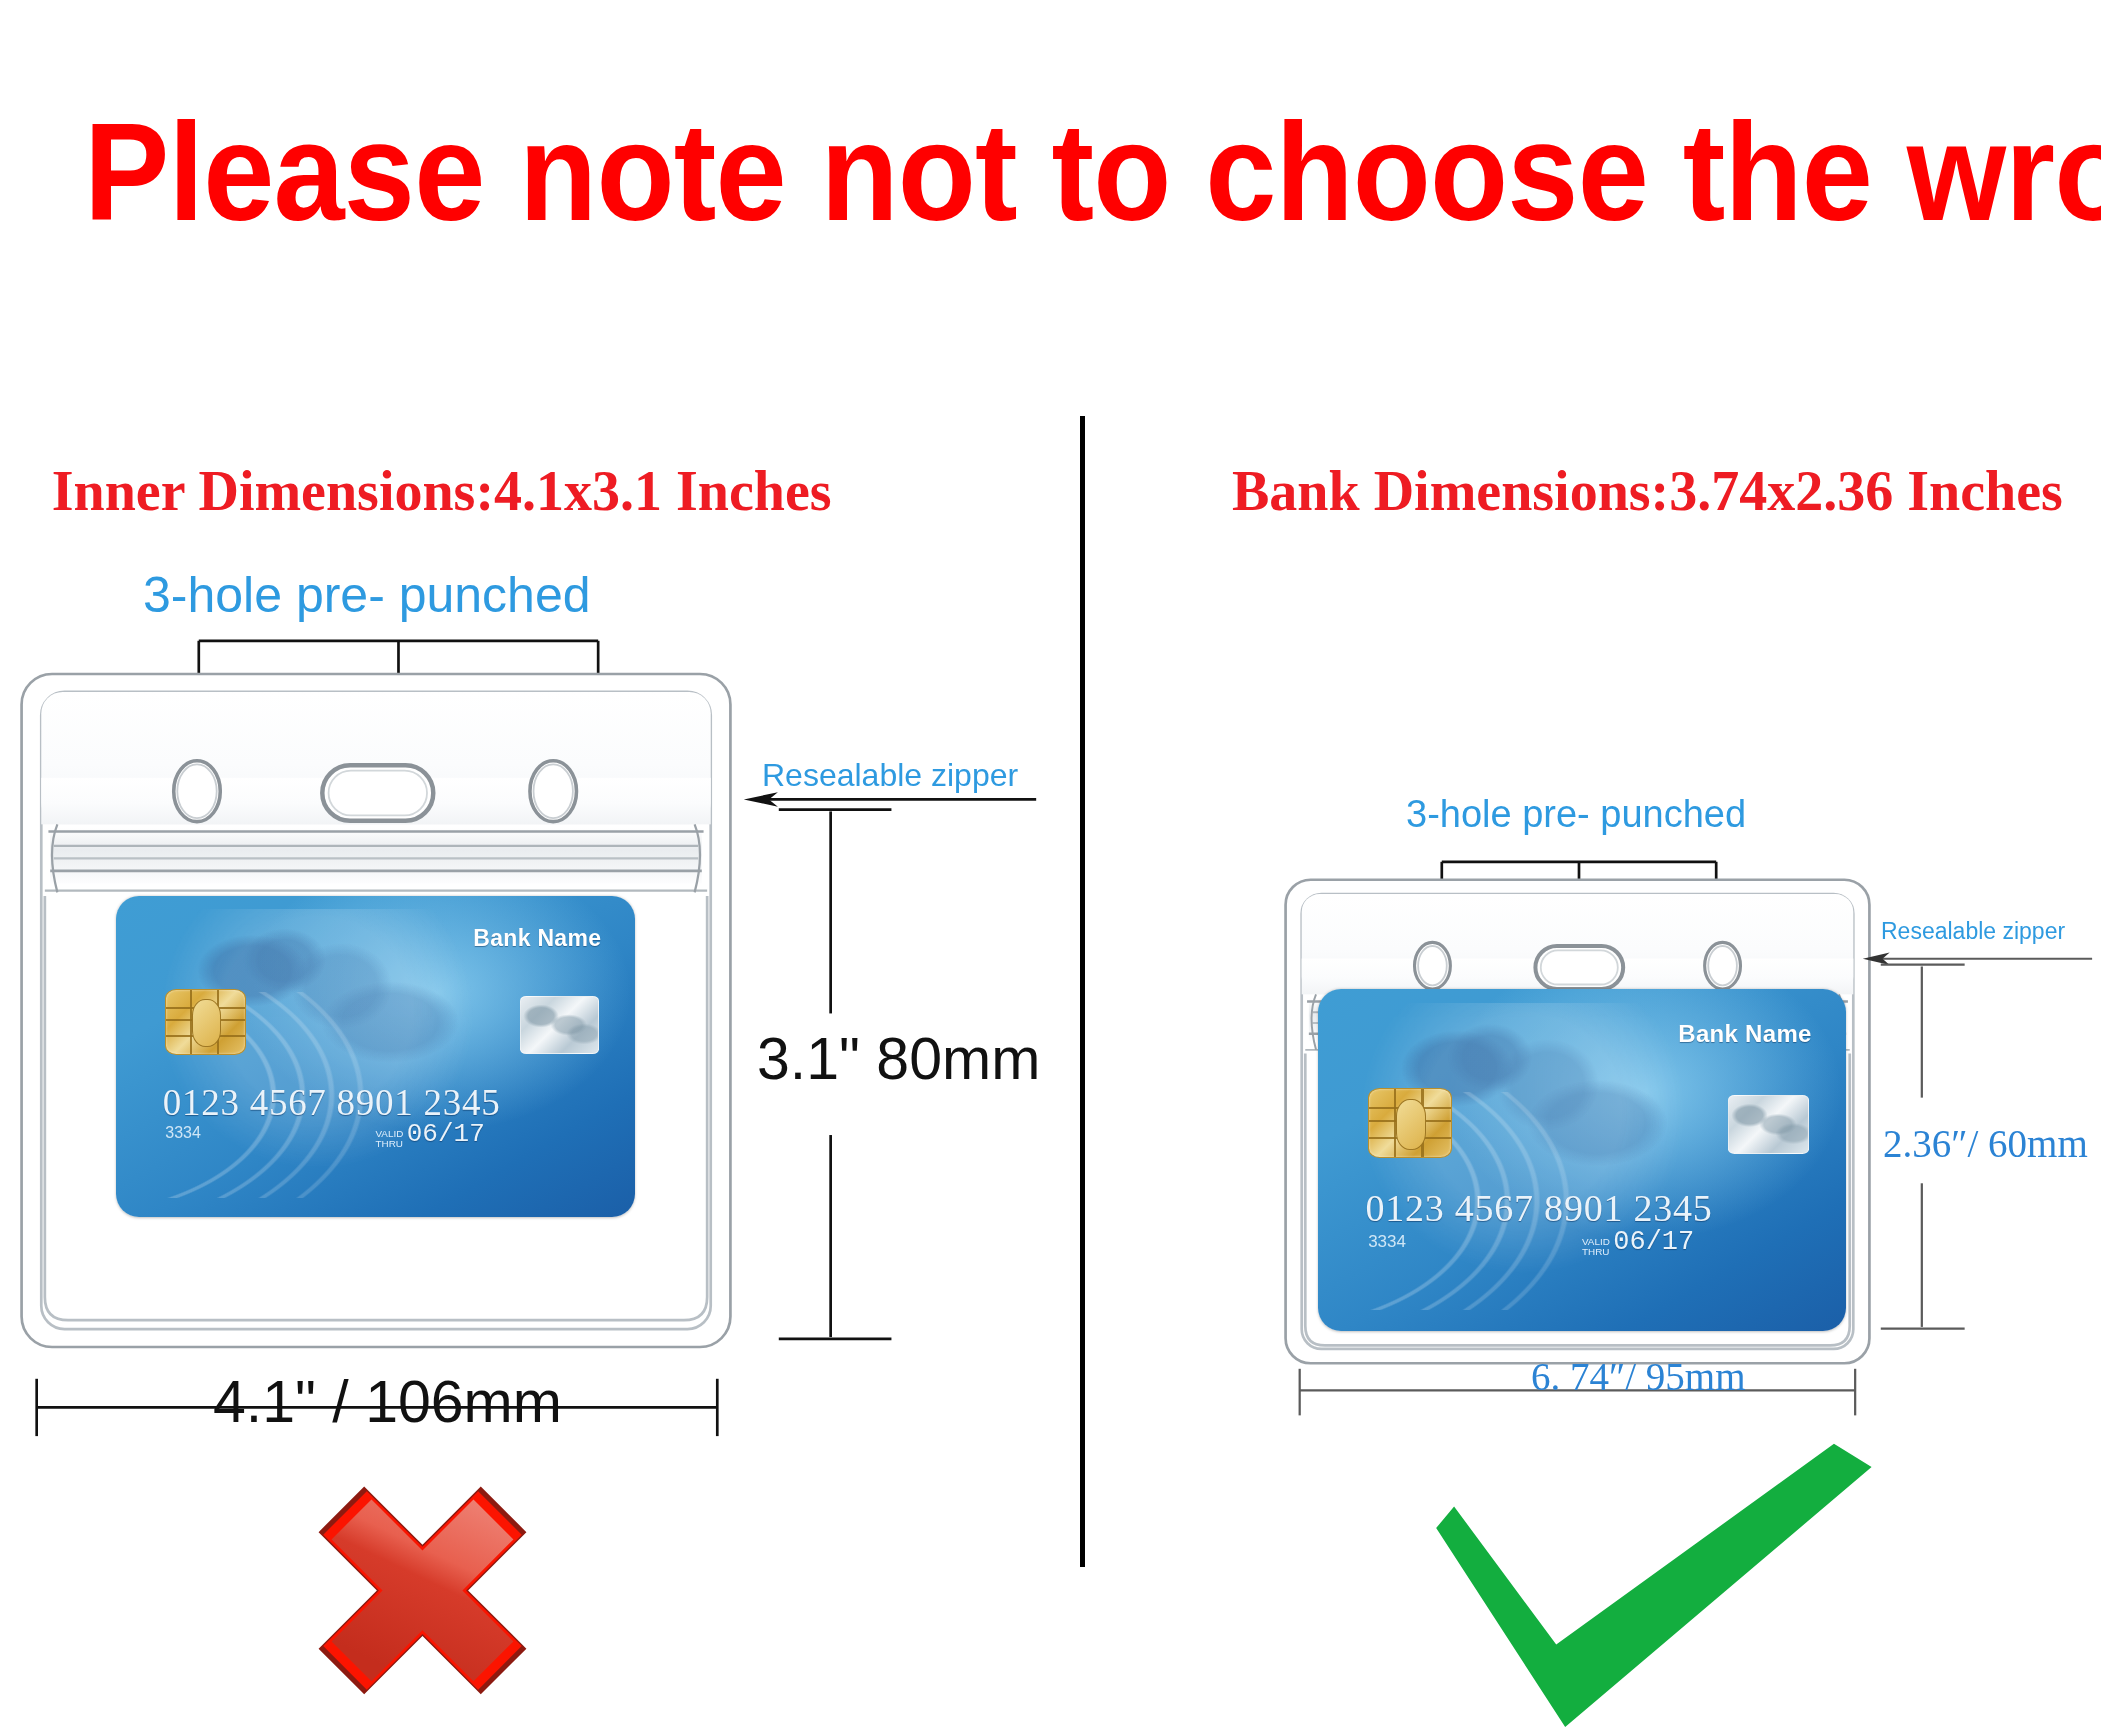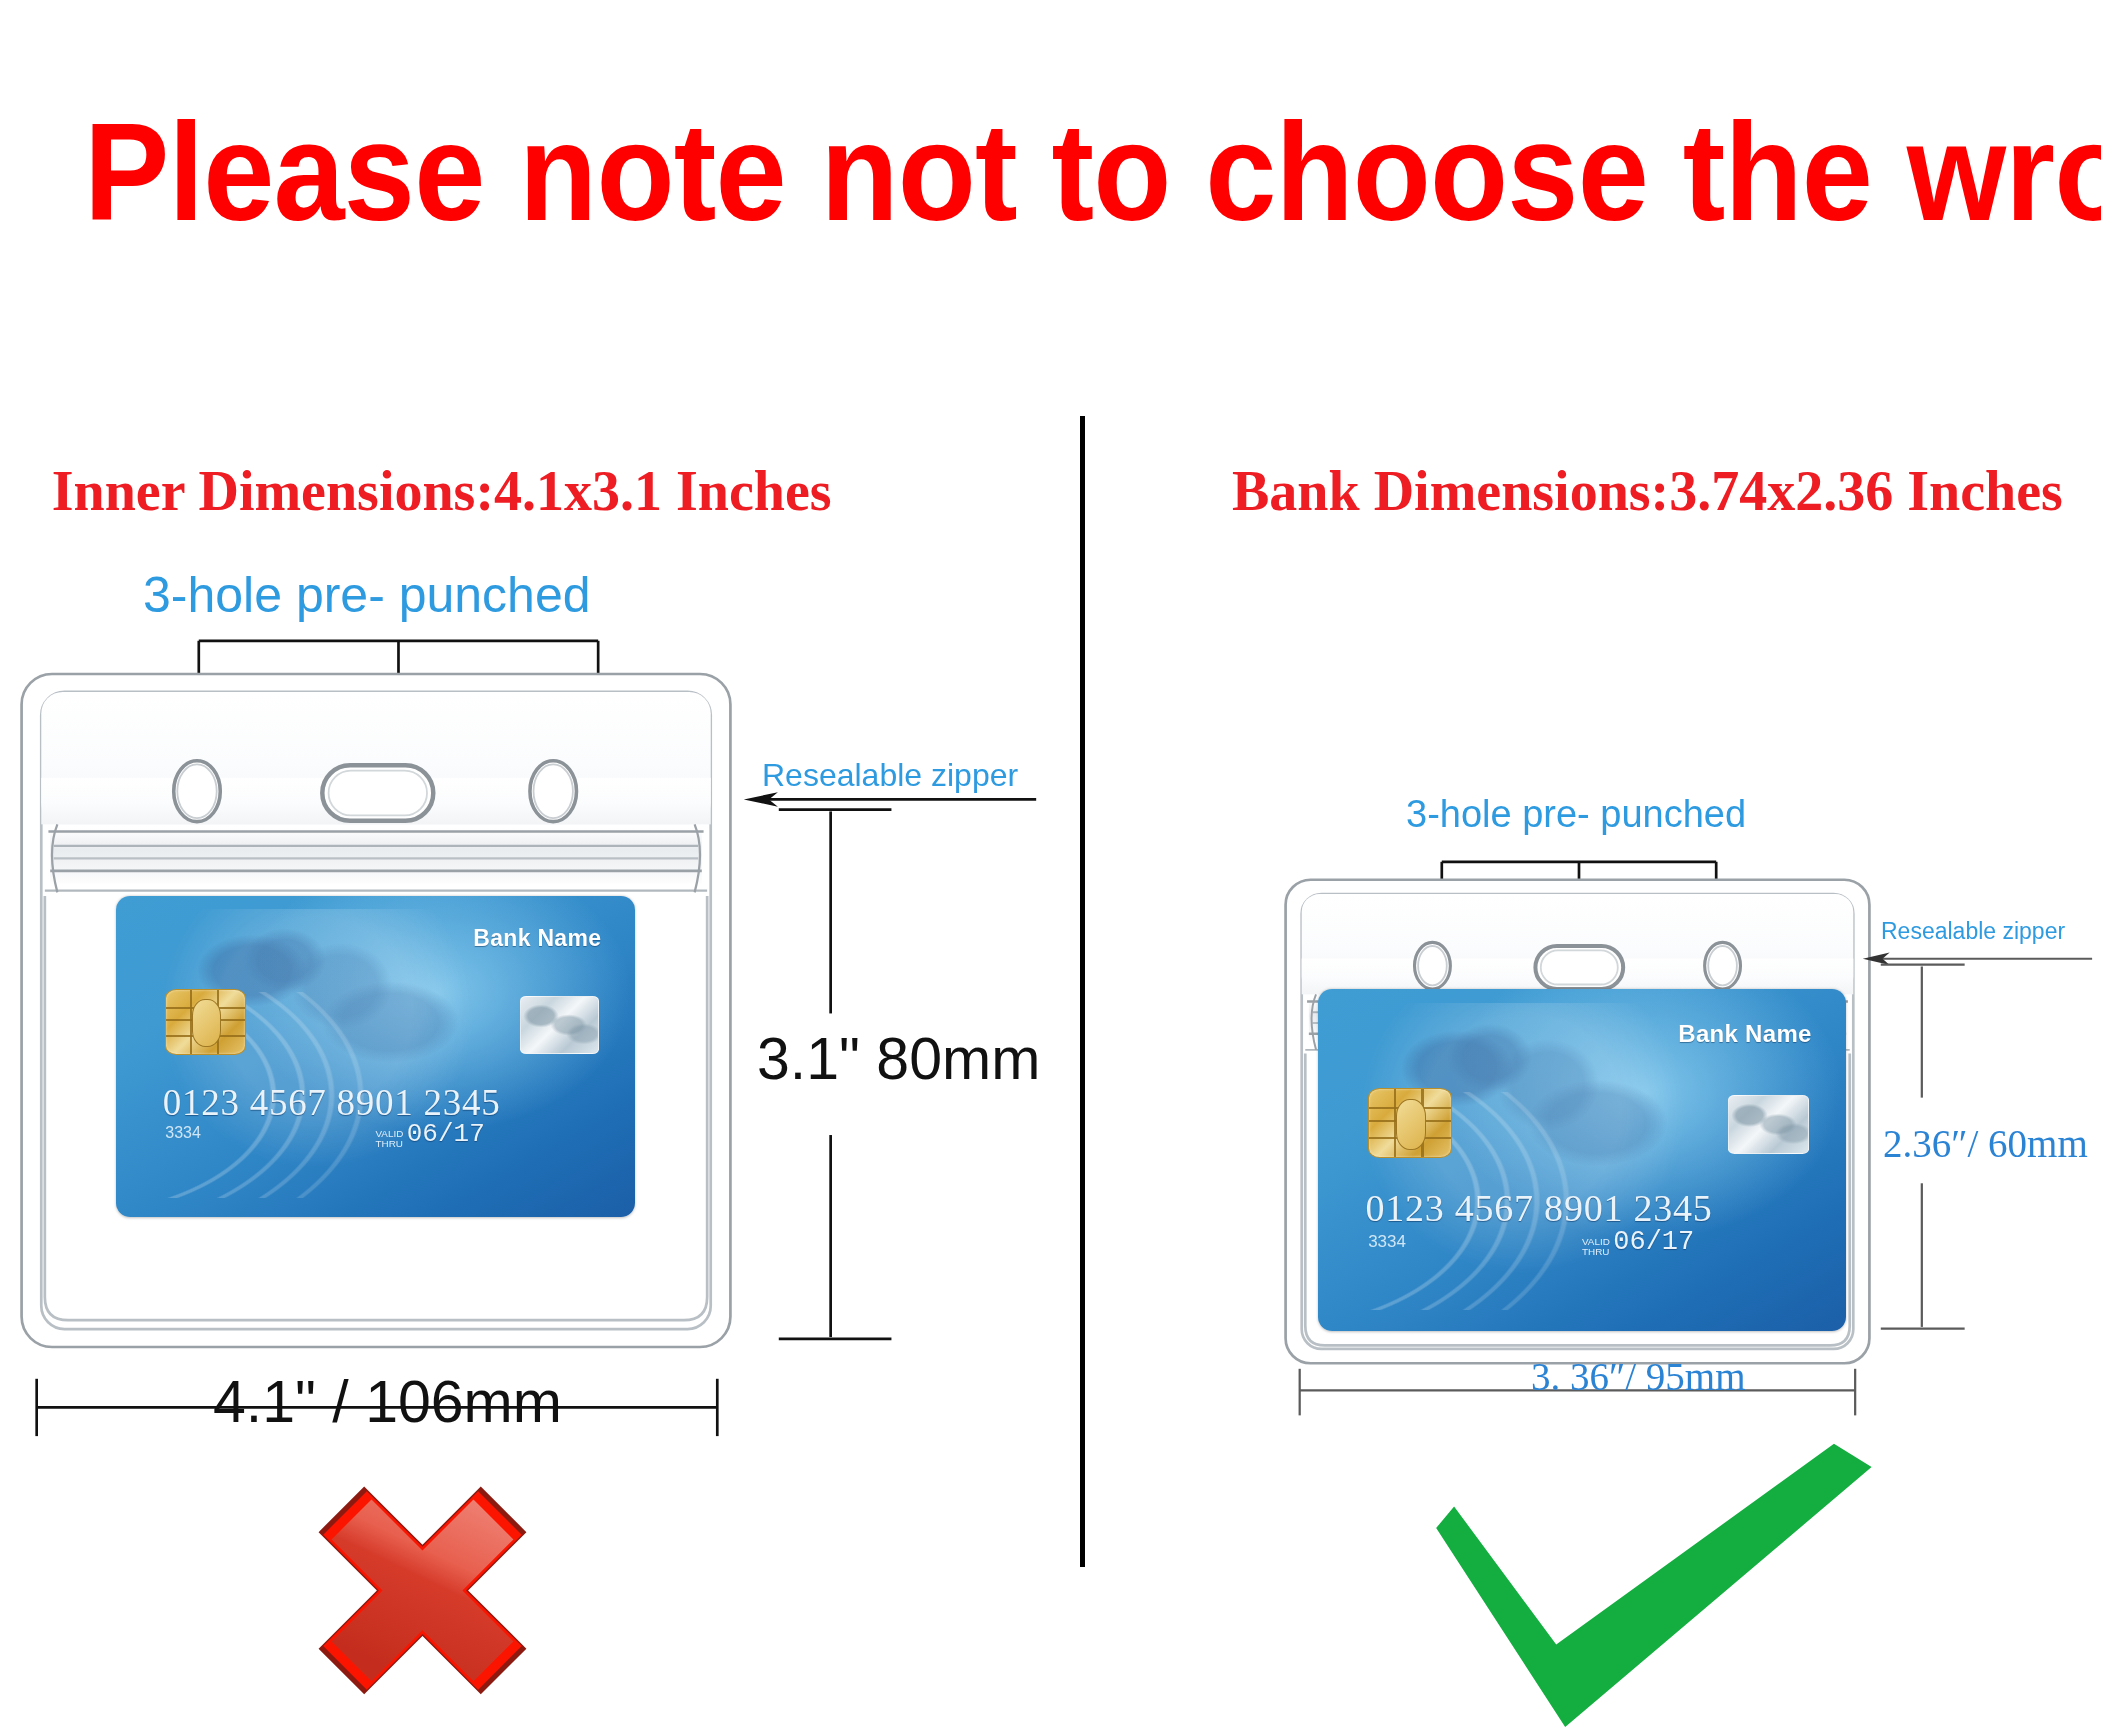--- a/index.html
+++ b/index.html
@@ -70,21 +70,21 @@
   #dim-h-right{left:1883px;top:1121px;font-size:39px;text-align:right;}
   #dim-w-right{left:1531px;top:1354px;font-size:39px;}
 
   
   .pouch{position:absolute;}
   .pouch svg{display:block;width:100%;height:100%;}
 
   
   .card{
     position:absolute;overflow:hidden;
-    border-radius:14px;
+    border-radius:23px;
     background:
       radial-gradient(ellipse 60% 70% at 62% 30%, rgba(150,215,245,.75) 0%, rgba(120,195,235,0) 62%),
       linear-gradient(150deg,#3f9dd4 0%,#3f9ad2 24%,#2f86c6 55%,#1f6fb6 80%,#1b5fa8 100%);
     box-shadow:0 0.9px 2.7px rgba(0,0,0,.25);
   }
   .card .globe{
     position:absolute;left:6%;top:4%;width:78%;height:80%;
     background:
       radial-gradient(circle at 42% 40%, rgba(255,255,255,.20) 0 34%, rgba(255,255,255,0) 56%),
       radial-gradient(ellipse at 26% 24%, rgba(28,86,150,.55) 0 9%, rgba(28,86,150,0) 13%),
@@ -419,20 +419,20 @@
 
 <div class="abs" style="left:1297px;top:1367px;width:561px;height:50px;">
   <svg viewBox="0 0 626 56">
     <g stroke="#5b5b5b" stroke-width="2.5" fill="none">
       <path d="M3 2 L3 54"></path>
       <path d="M3 26 H623"></path>
       <path d="M623 2 L623 54"></path>
     </g>
   </svg>
 </div>
-<div class="abs dim-blue" id="dim-w-right">3. 36″/  95mm</div>
+<div class="abs dim-blue" id="dim-w-right">6. 74″/  95mm</div>
 
 <div class="abs" id="check-mark">
   <svg viewBox="0 0 500 325">
     <path d="M8 96 L28 72 L142 226 L452 2 L494 28 L152 318 Z" fill="#13ae3f"></path>
   </svg>
 </div>
 
 
 </body></html>

